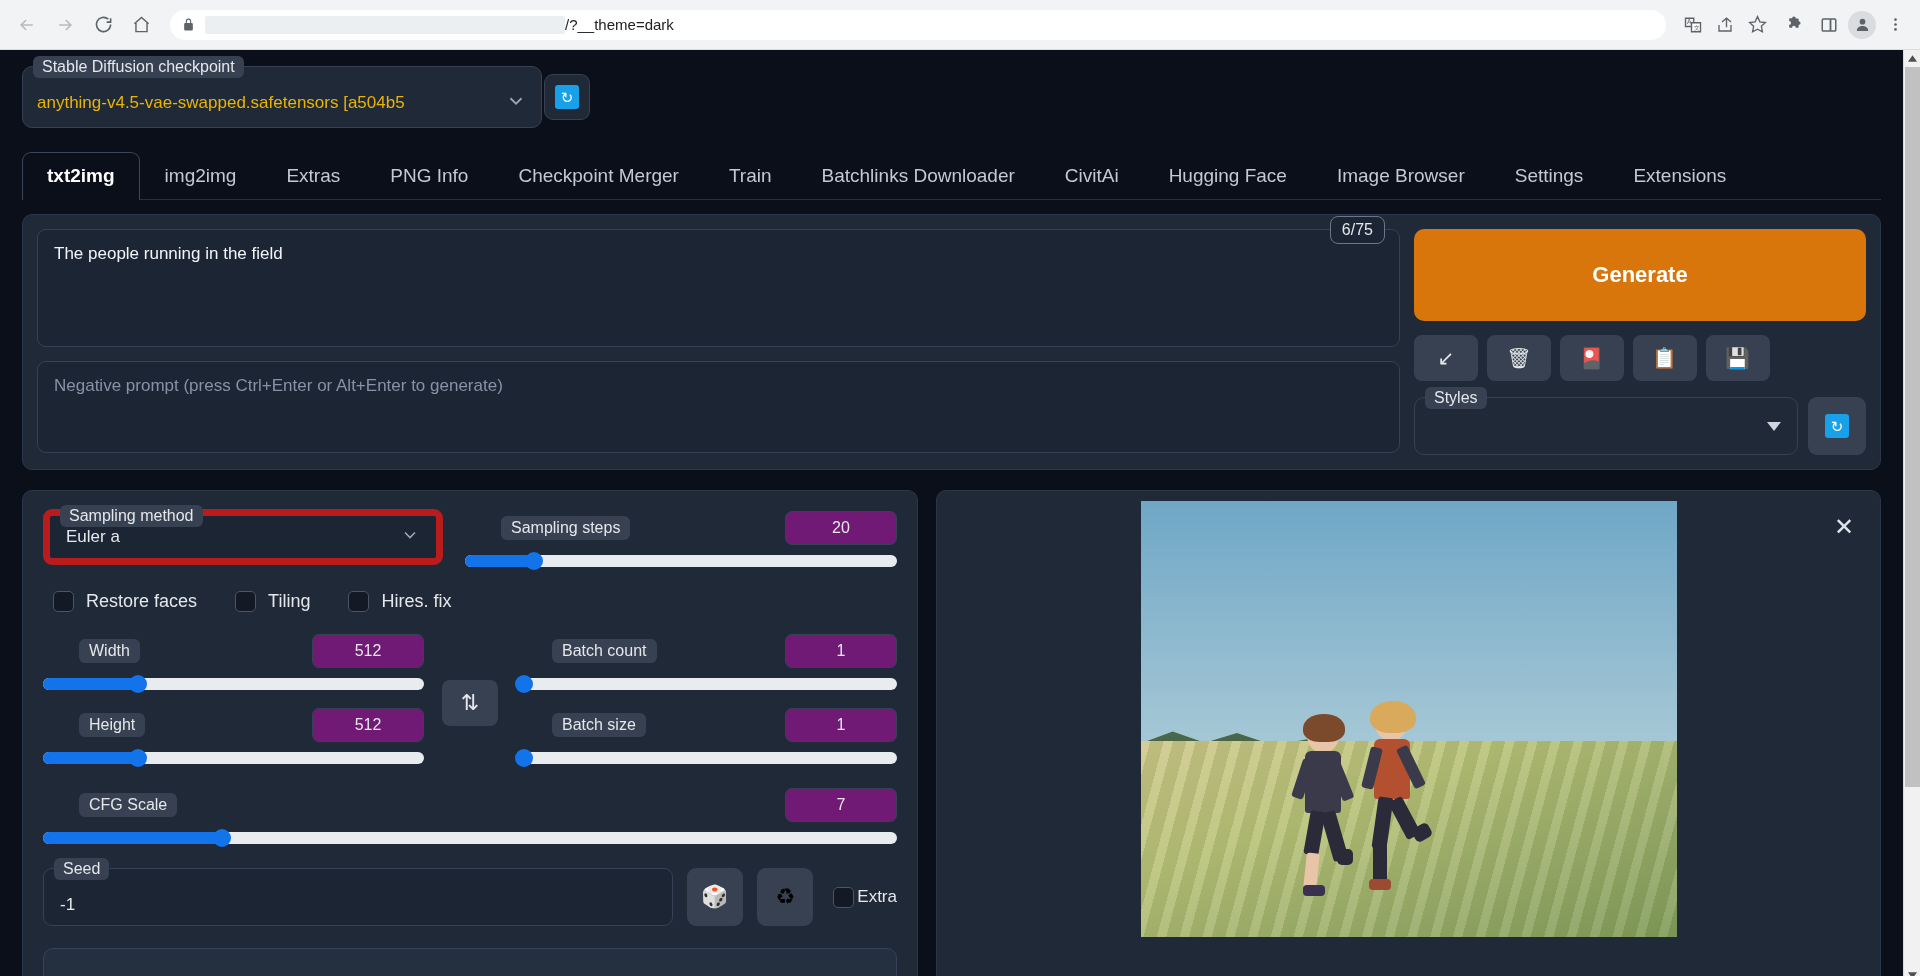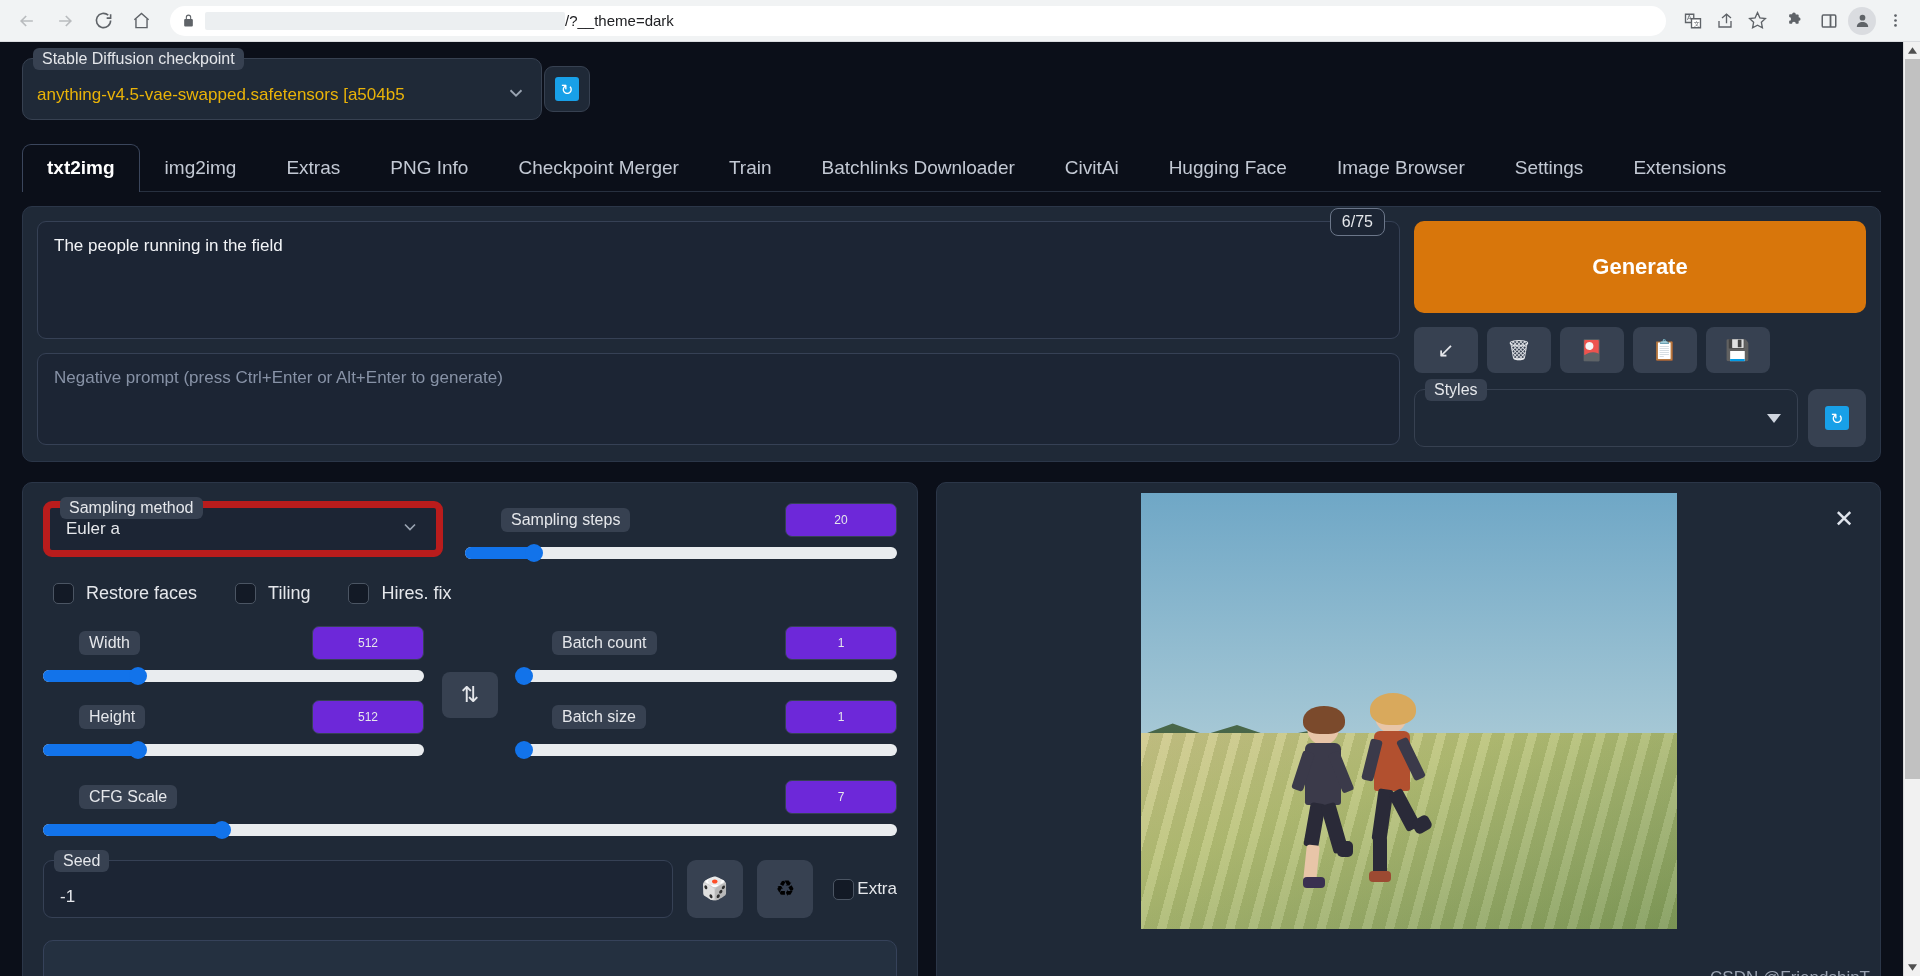--- a/index.html
+++ b/index.html
@@ -5,21 +5,21 @@
 <style>
   * { box-sizing: border-box; margin: 0; padding: 0; }
   html, body {
     width: 1920px; height: 976px; overflow: hidden;
     font-family: "Liberation Sans", sans-serif;
     background: #0b0f19;
   }
 
   
   .browser-bar {
-    height: 42px; background: #f1f3f4; display: flex;
+    height: 50px; background: #f1f3f4; display: flex;
     align-items: center; padding: 4px 10px; gap: 4px;
     border-bottom: 1px solid #dadce0;
   }
   .nav-btn {
     width: 34px; height: 34px; border-radius: 50%;
     display: flex; align-items: center; justify-content: center;
     color: #5f6368; flex: none;
   }
   .nav-btn svg { display: block; }
   .nav-btn.disabled { opacity: .38; }
@@ -183,22 +183,22 @@
 
   .slider-head {
     display: flex; align-items: center; justify-content: space-between;
     gap: 12px; margin-bottom: 10px; margin-left: 36px;
   }
   .mini-label {
     background: #374151; color: #e5e7eb; font-size: 16px;
     padding: 3px 10px; border-radius: 6px; white-space: nowrap;
   }
   .num-box {
-    width: 112px; height: 34px; background: #6d28d9; border: 1px solid #364155;
-    border-radius: 7px; color: #e5e7eb; font-size: 12px;
+    width: 112px; height: 34px; background: #701a75; border: 1px solid #364155;
+    border-radius: 7px; color: #e5e7eb; font-size: 16px;
     display: flex; align-items: center; justify-content: center;
   }
   .slider {
     position: relative; height: 12px; background: #e9ecef;
     border-radius: 6px; width: 100%;
   }
   .slider .fill {
     position: absolute; left: 0; top: 0; height: 12px;
     background: #1273ea; border-radius: 6px 0 0 6px;
   }

